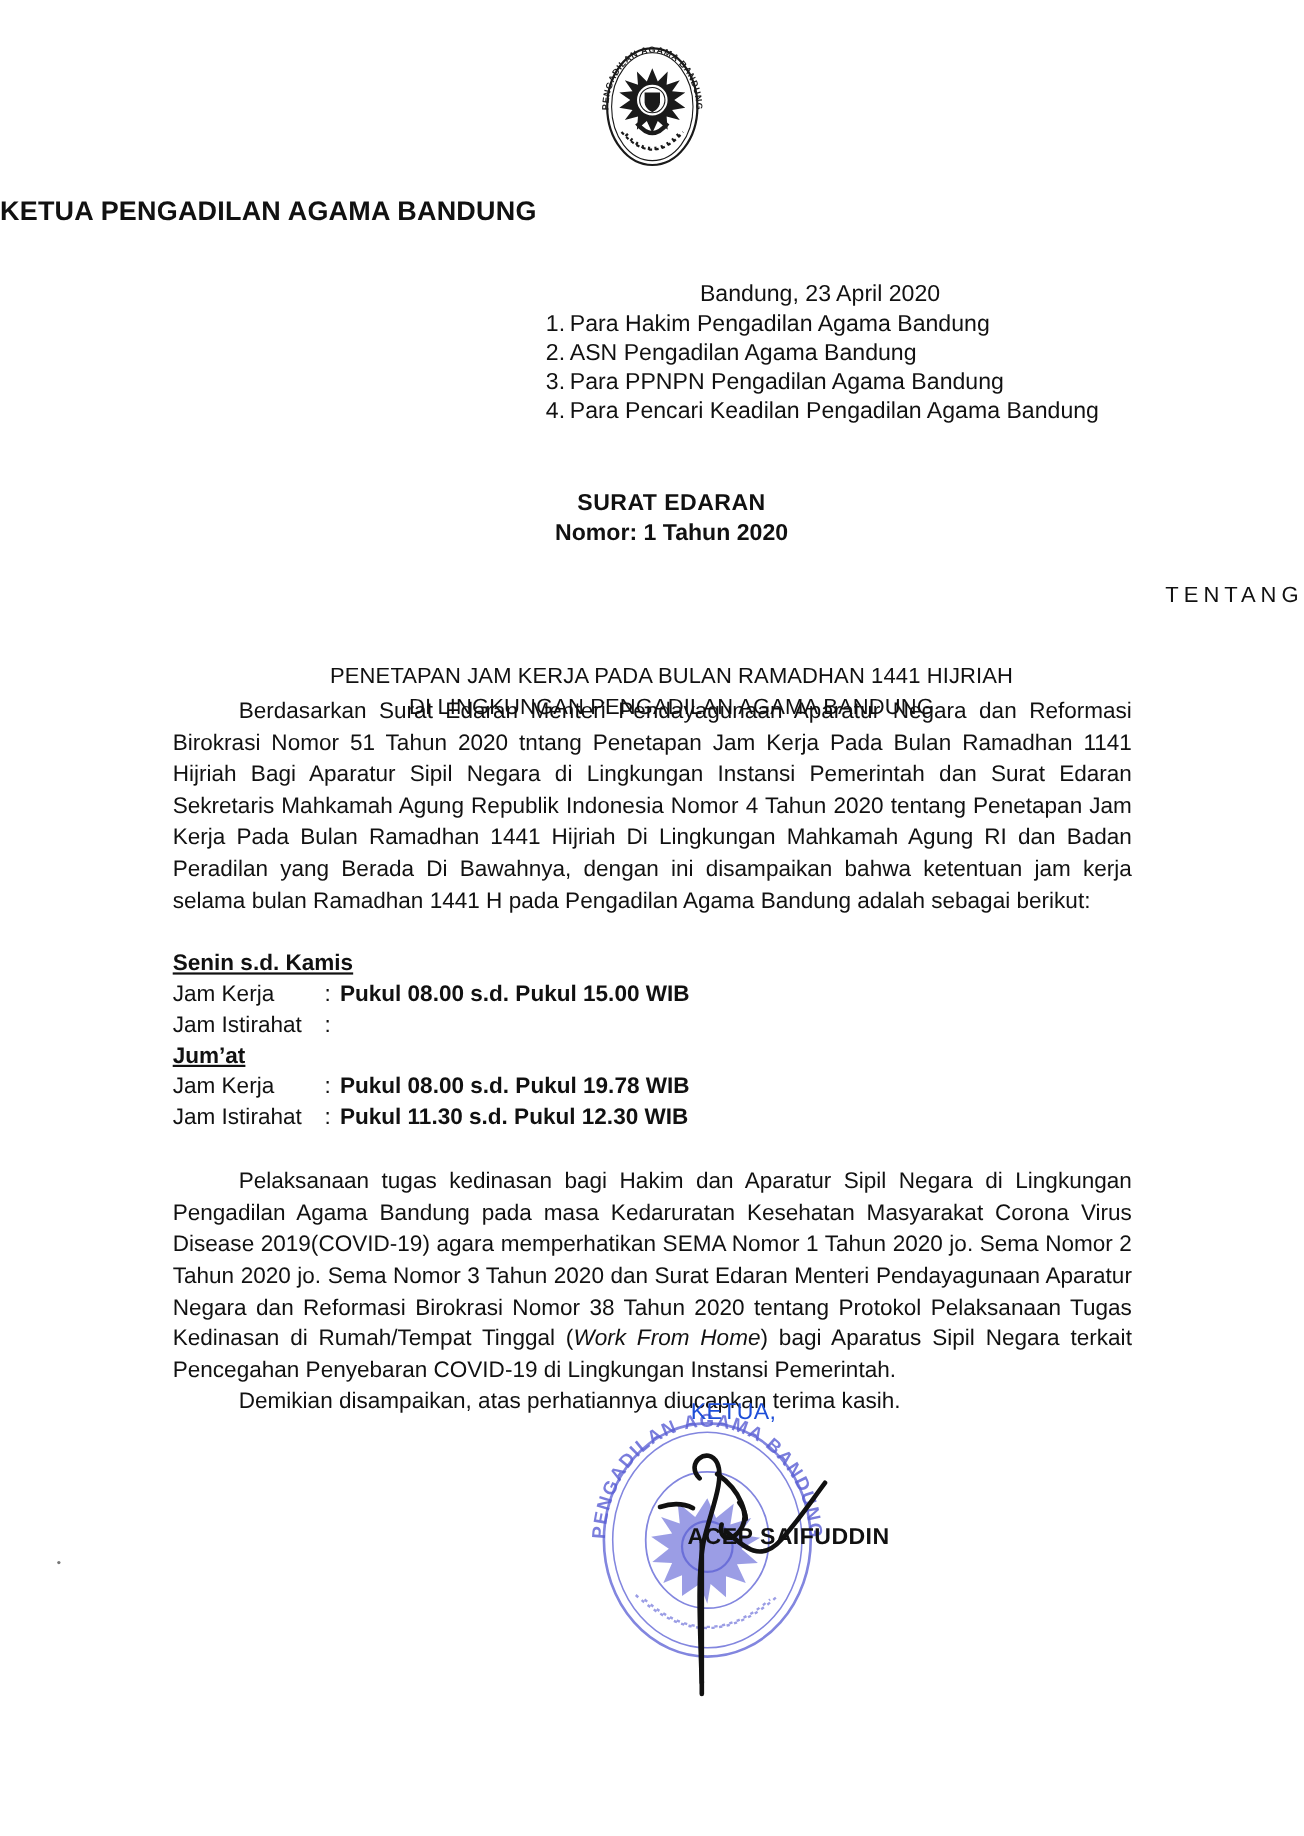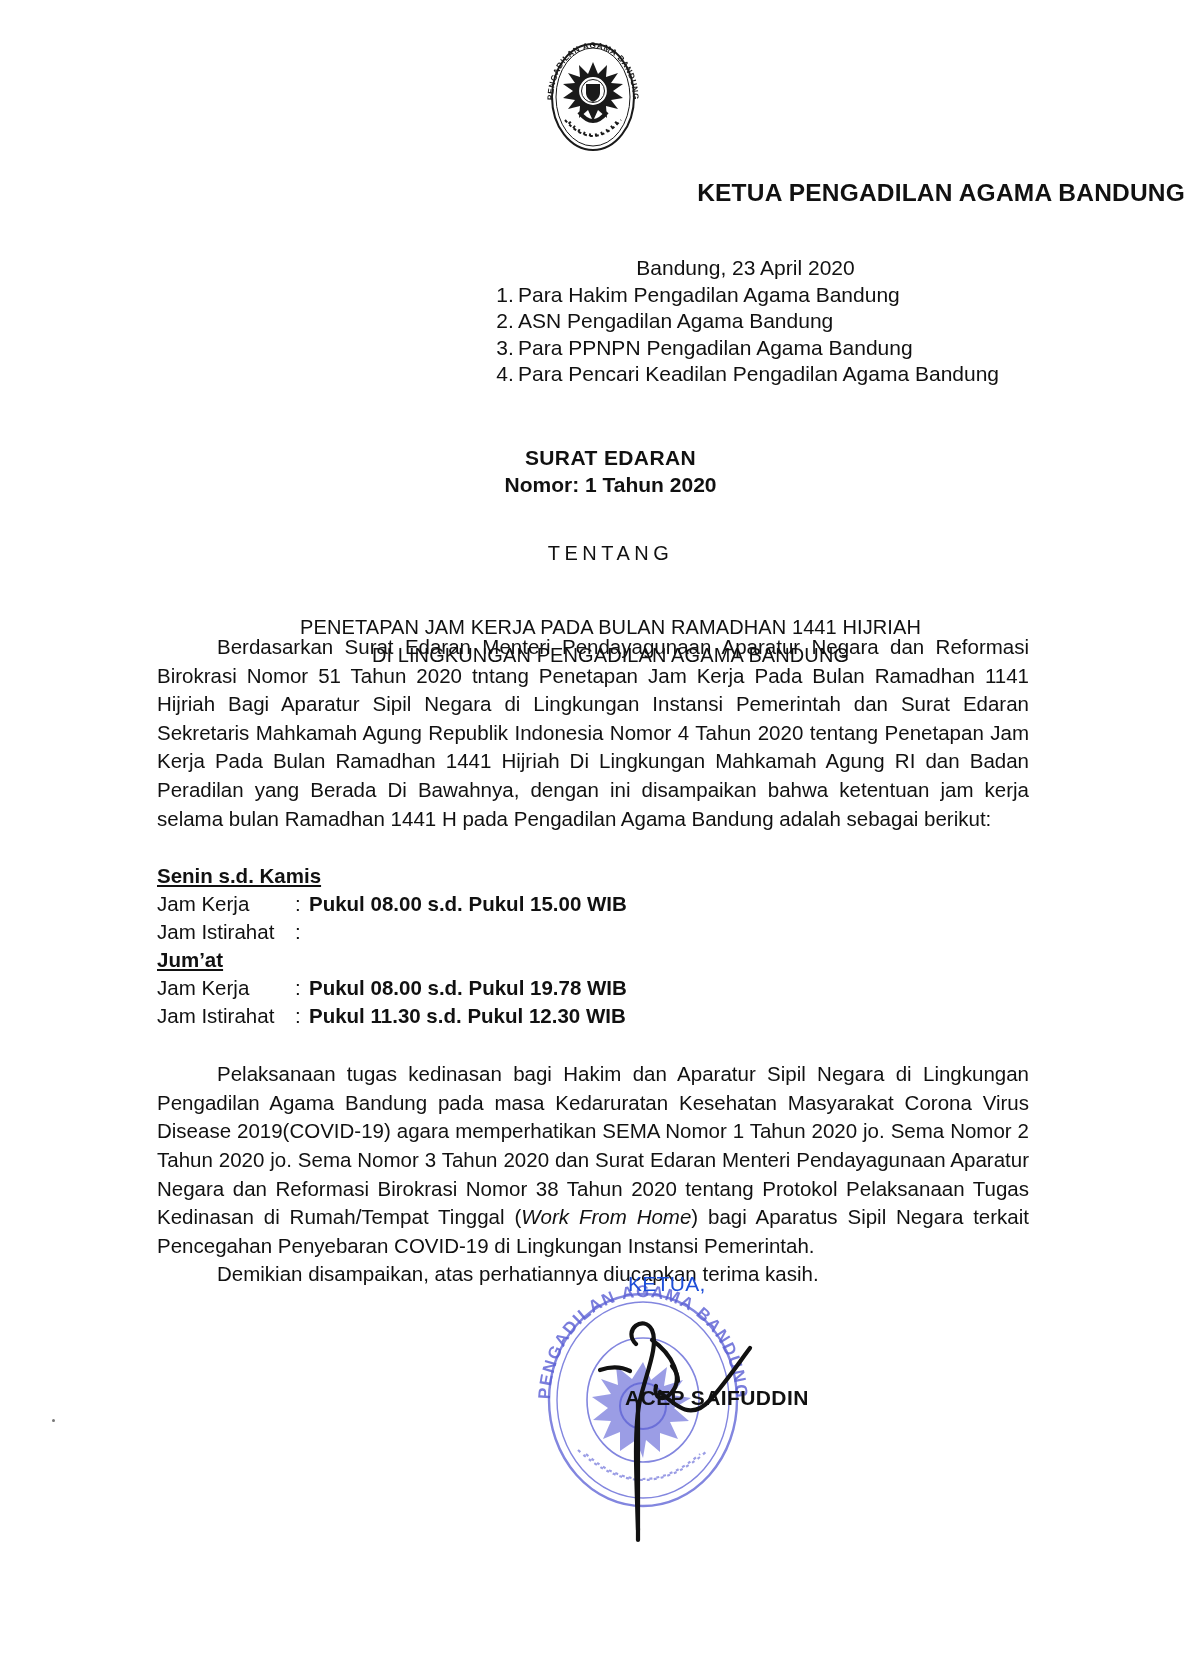--- a/index.html
+++ b/index.html
@@ -35,21 +35,21 @@
     height: 126px;
   }
   .logo svg { display: block; }
 
   
   .org-title {
     position: absolute;
     top: 179px;
     left: 0;
     right: 0;
-    text-align: right;
+    text-align: left;
     font-size: 24.5px;
     font-weight: bold;
     letter-spacing: 0.2px;
   }
 
   
   .recipient {
     position: absolute;
     top: 255px;
     left: 492px;
@@ -86,23 +86,24 @@
     font-weight: bold;
     line-height: 27px;
     letter-spacing: 0.4px;
   }
   .doc-head .nomor {
     font-size: 21px;
     font-weight: bold;
     line-height: 27px;
   }
   .doc-head .tentang {
-    margin-top: 44px;
+    margin-top: 32px;
     font-size: 20px;
     letter-spacing: 4.5px;
+    text-align: right;
   }
   .doc-head .subject {
     margin-top: 48px;
     font-size: 20px;
     font-weight: normal;
     line-height: 28px;
     letter-spacing: 0.1px;
   }
 
   

